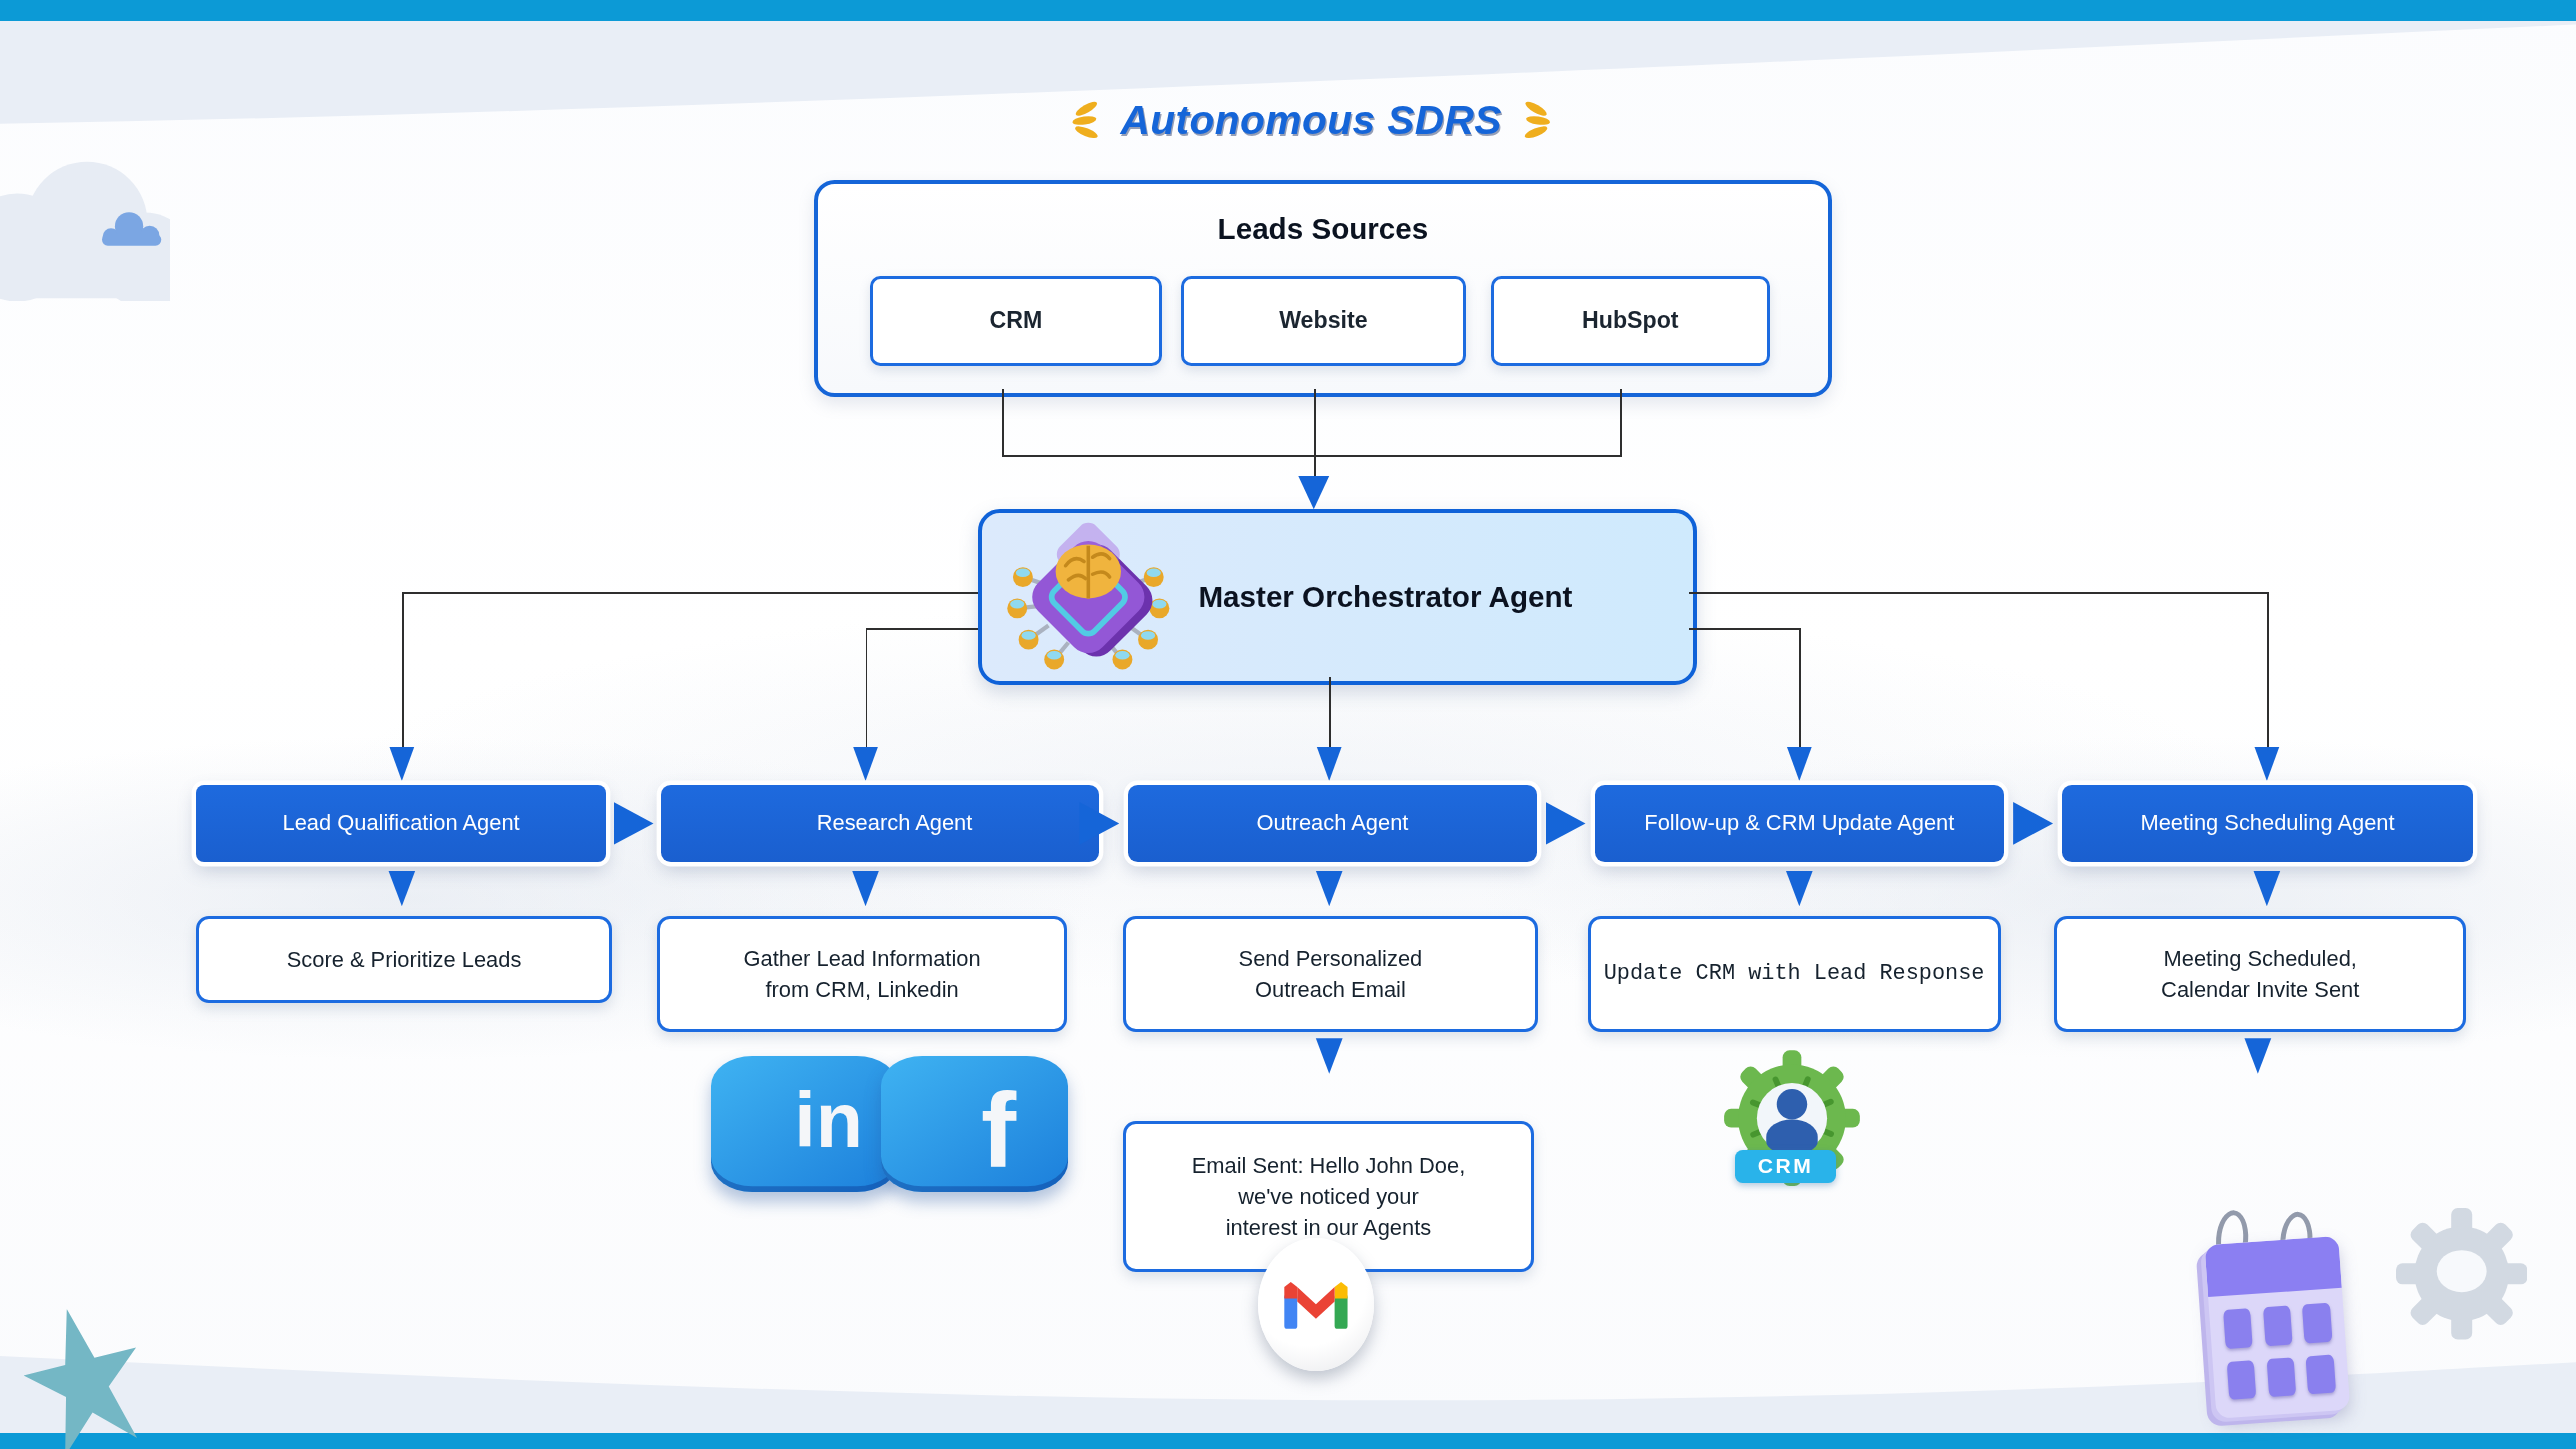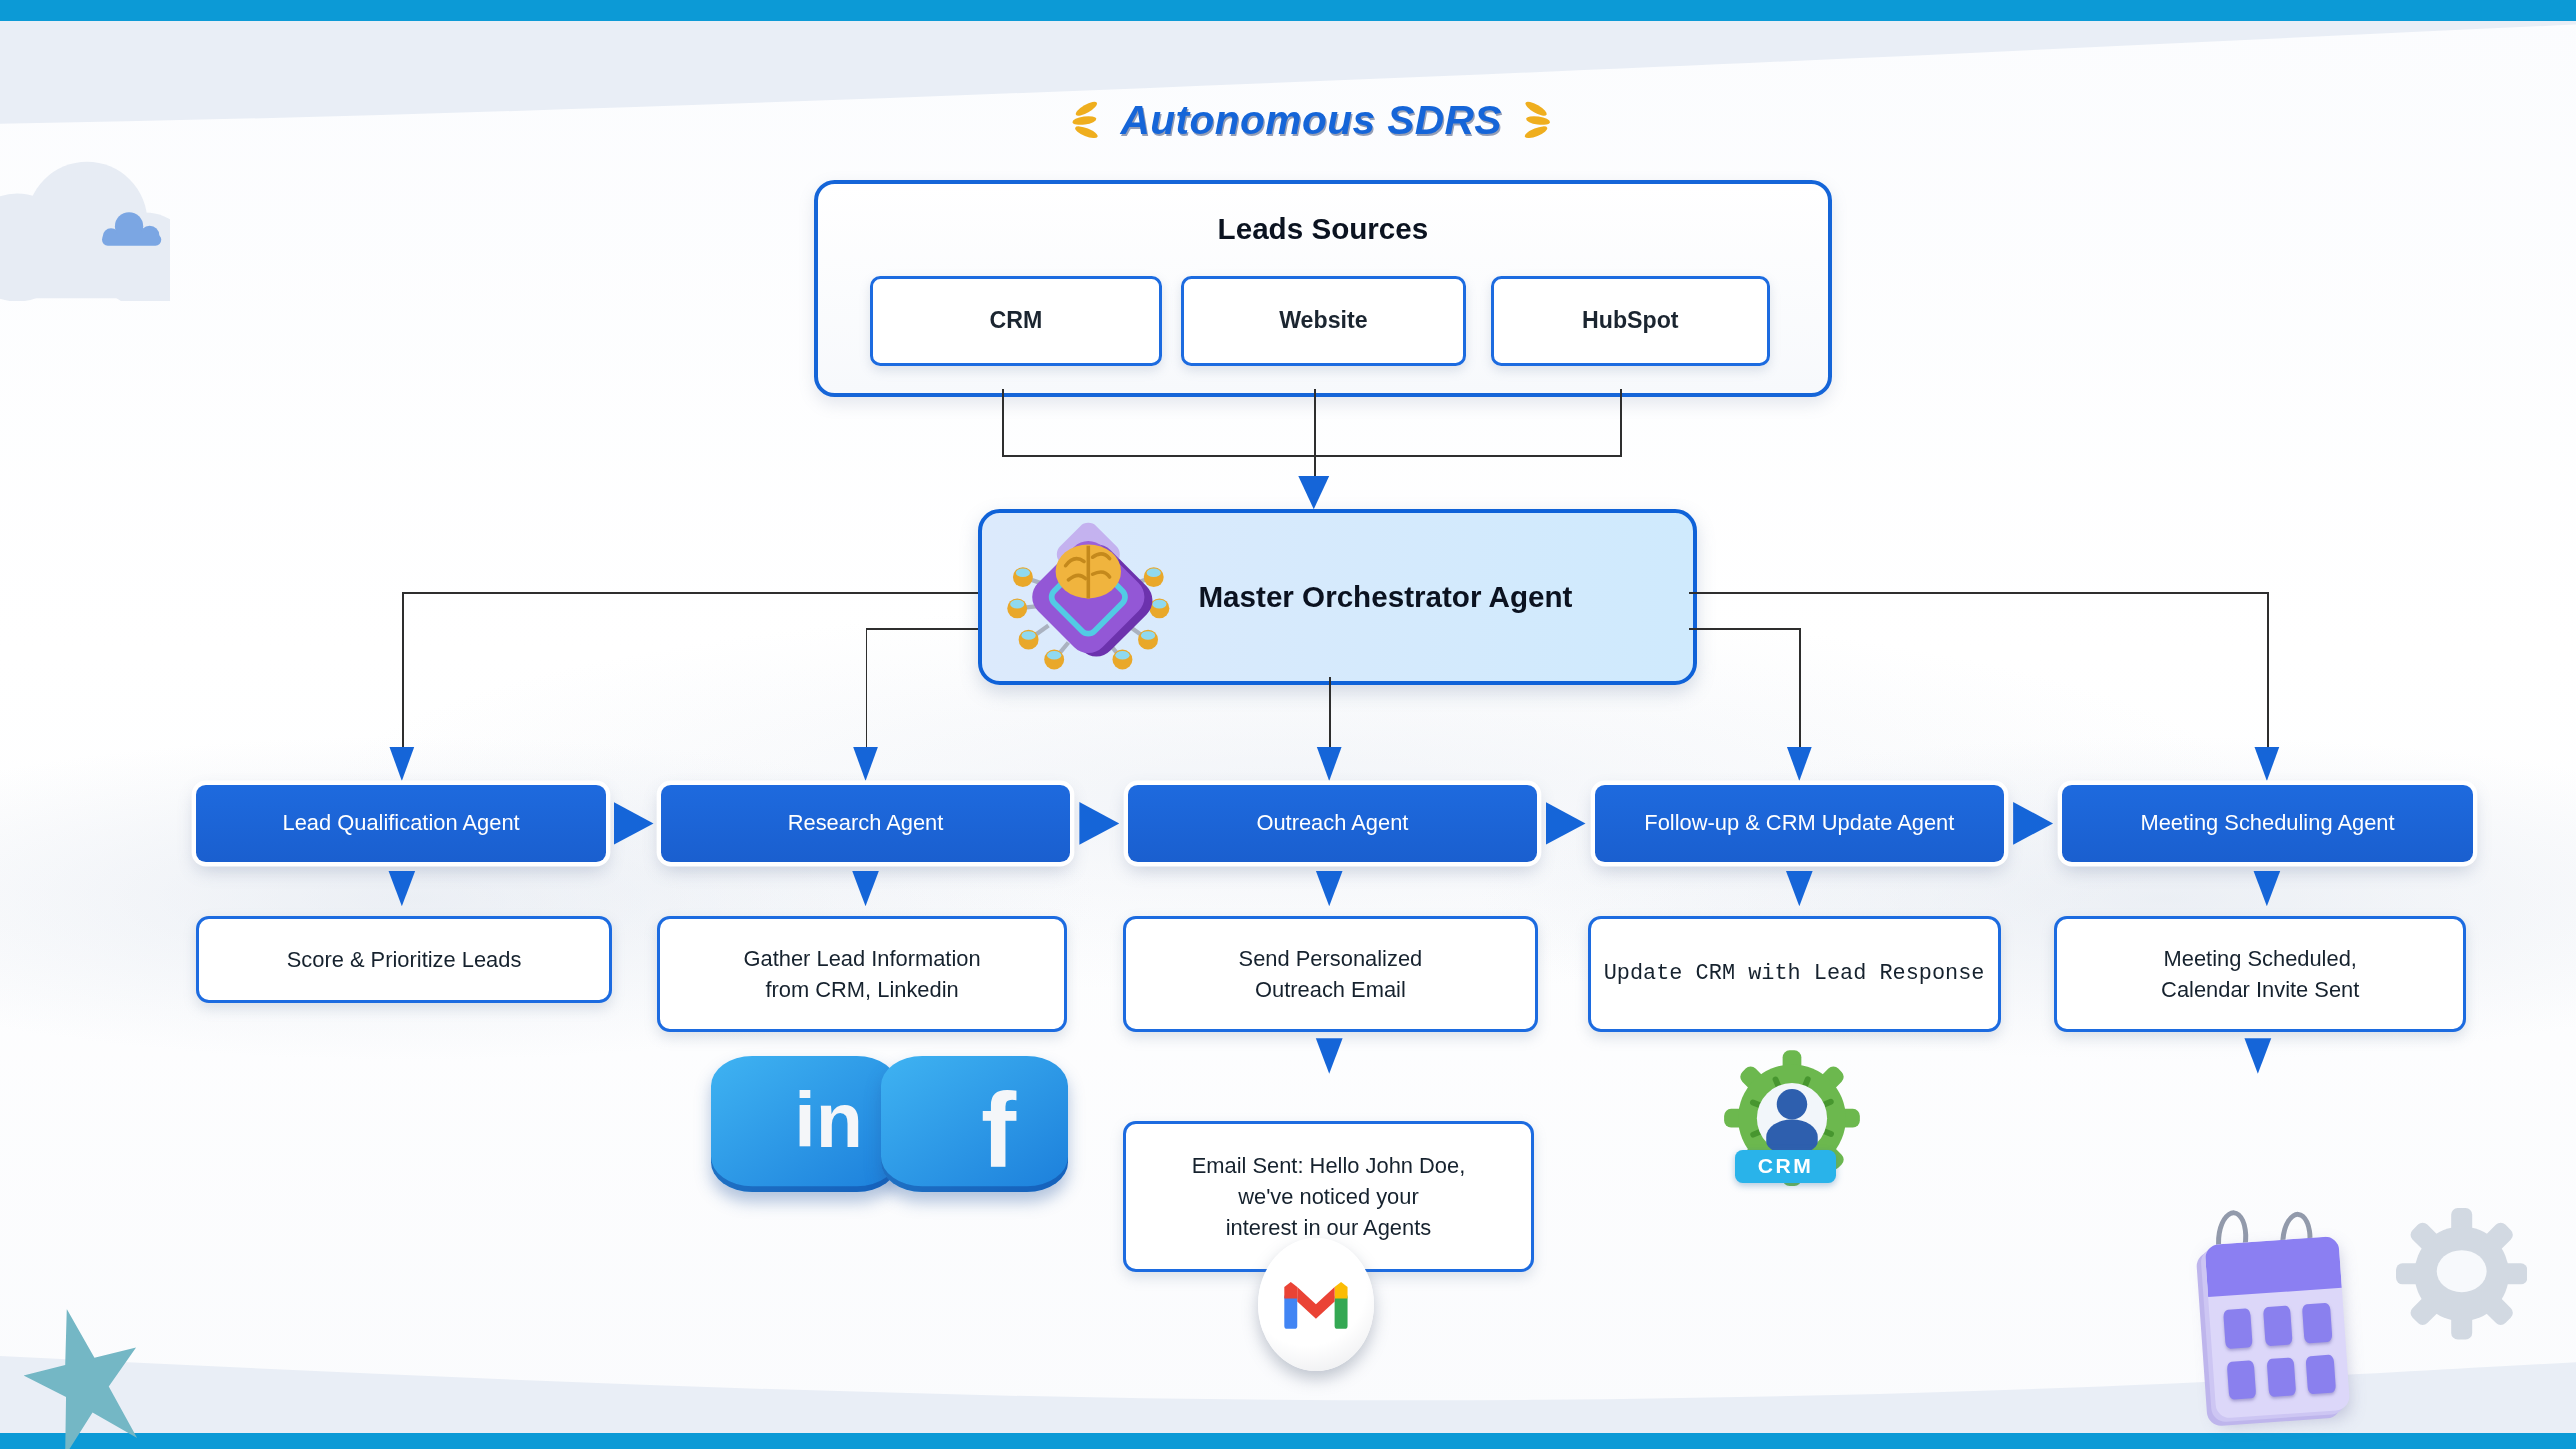--- a/index.html
+++ b/index.html
@@ -188,24 +188,24 @@
   <div class="vline" style="left:69.85%;top:43.33%;height:8.3%;"></div>
   <div class="hline" style="left:65.55%;top:40.89%;width:22.45%;"></div>
   <div class="vline" style="left:88%;top:40.89%;height:10.7%;"></div>
 
   <div class="arr-down" style="left:calc(15.6% - 0.6vw);top:51.55%;width:1.2vw;height:2.35%;"></div>
   <div class="arr-down" style="left:calc(33.6% - 0.6vw);top:51.55%;width:1.2vw;height:2.35%;"></div>
   <div class="arr-down" style="left:calc(51.6% - 0.6vw);top:51.55%;width:1.2vw;height:2.35%;"></div>
   <div class="arr-down" style="left:calc(69.85% - 0.6vw);top:51.55%;width:1.2vw;height:2.35%;"></div>
   <div class="arr-down" style="left:calc(88% - 0.6vw);top:51.55%;width:1.2vw;height:2.35%;"></div>
 
-  <div class="box-agent" style="left:7.62%;width:15.9%;">
+  <div class="box-agent" style="left:7.62%;width:15.9%;border-radius:8px;">
     <span>Lead Qualification Agent</span>
   </div>
-  <div class="box-agent" style="left:25.65%;width:15.9%;">
+  <div class="box-agent" style="left:25.65%;width:15.9%;padding-left:29px;">
     <span>Research Agent</span>
   </div>
   <div class="box-agent" style="left:43.8%;width:15.85%;">
     <span>Outreach Agent</span>
   </div>
   <div class="box-agent" style="left:61.9%;width:15.9%;">
     <span>Follow-up &amp; CRM Update Agent</span>
   </div>
   <div class="box-agent" style="left:80.05%;width:15.95%;">
     <span>Meeting Scheduling Agent</span>

